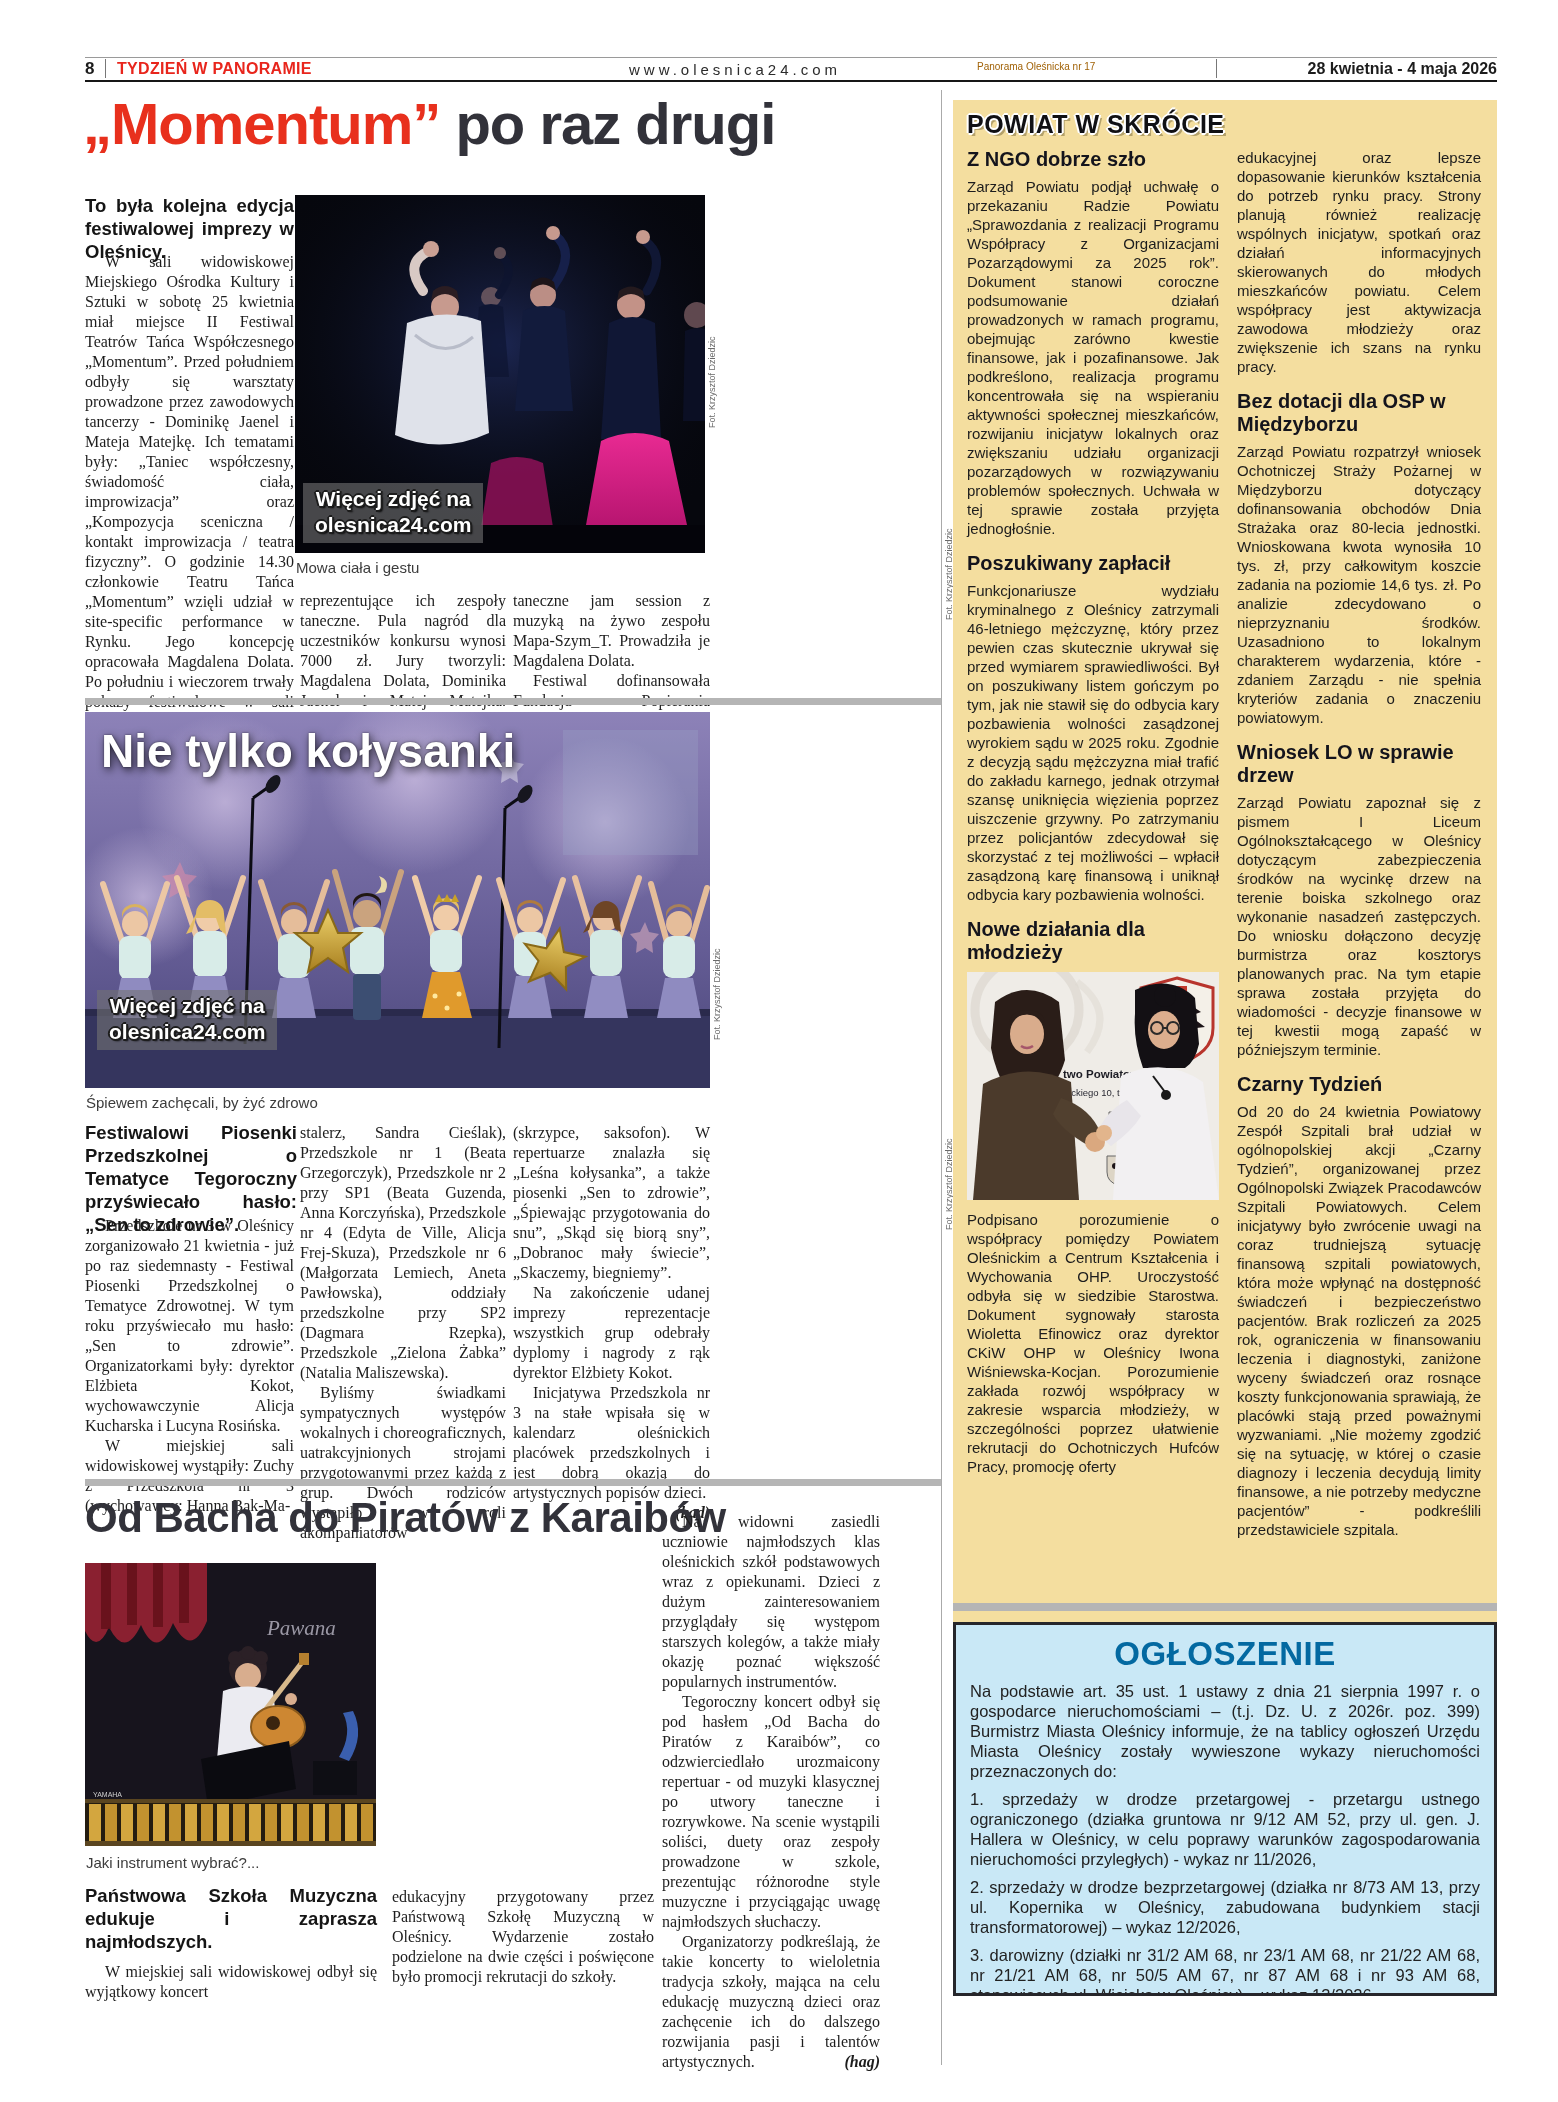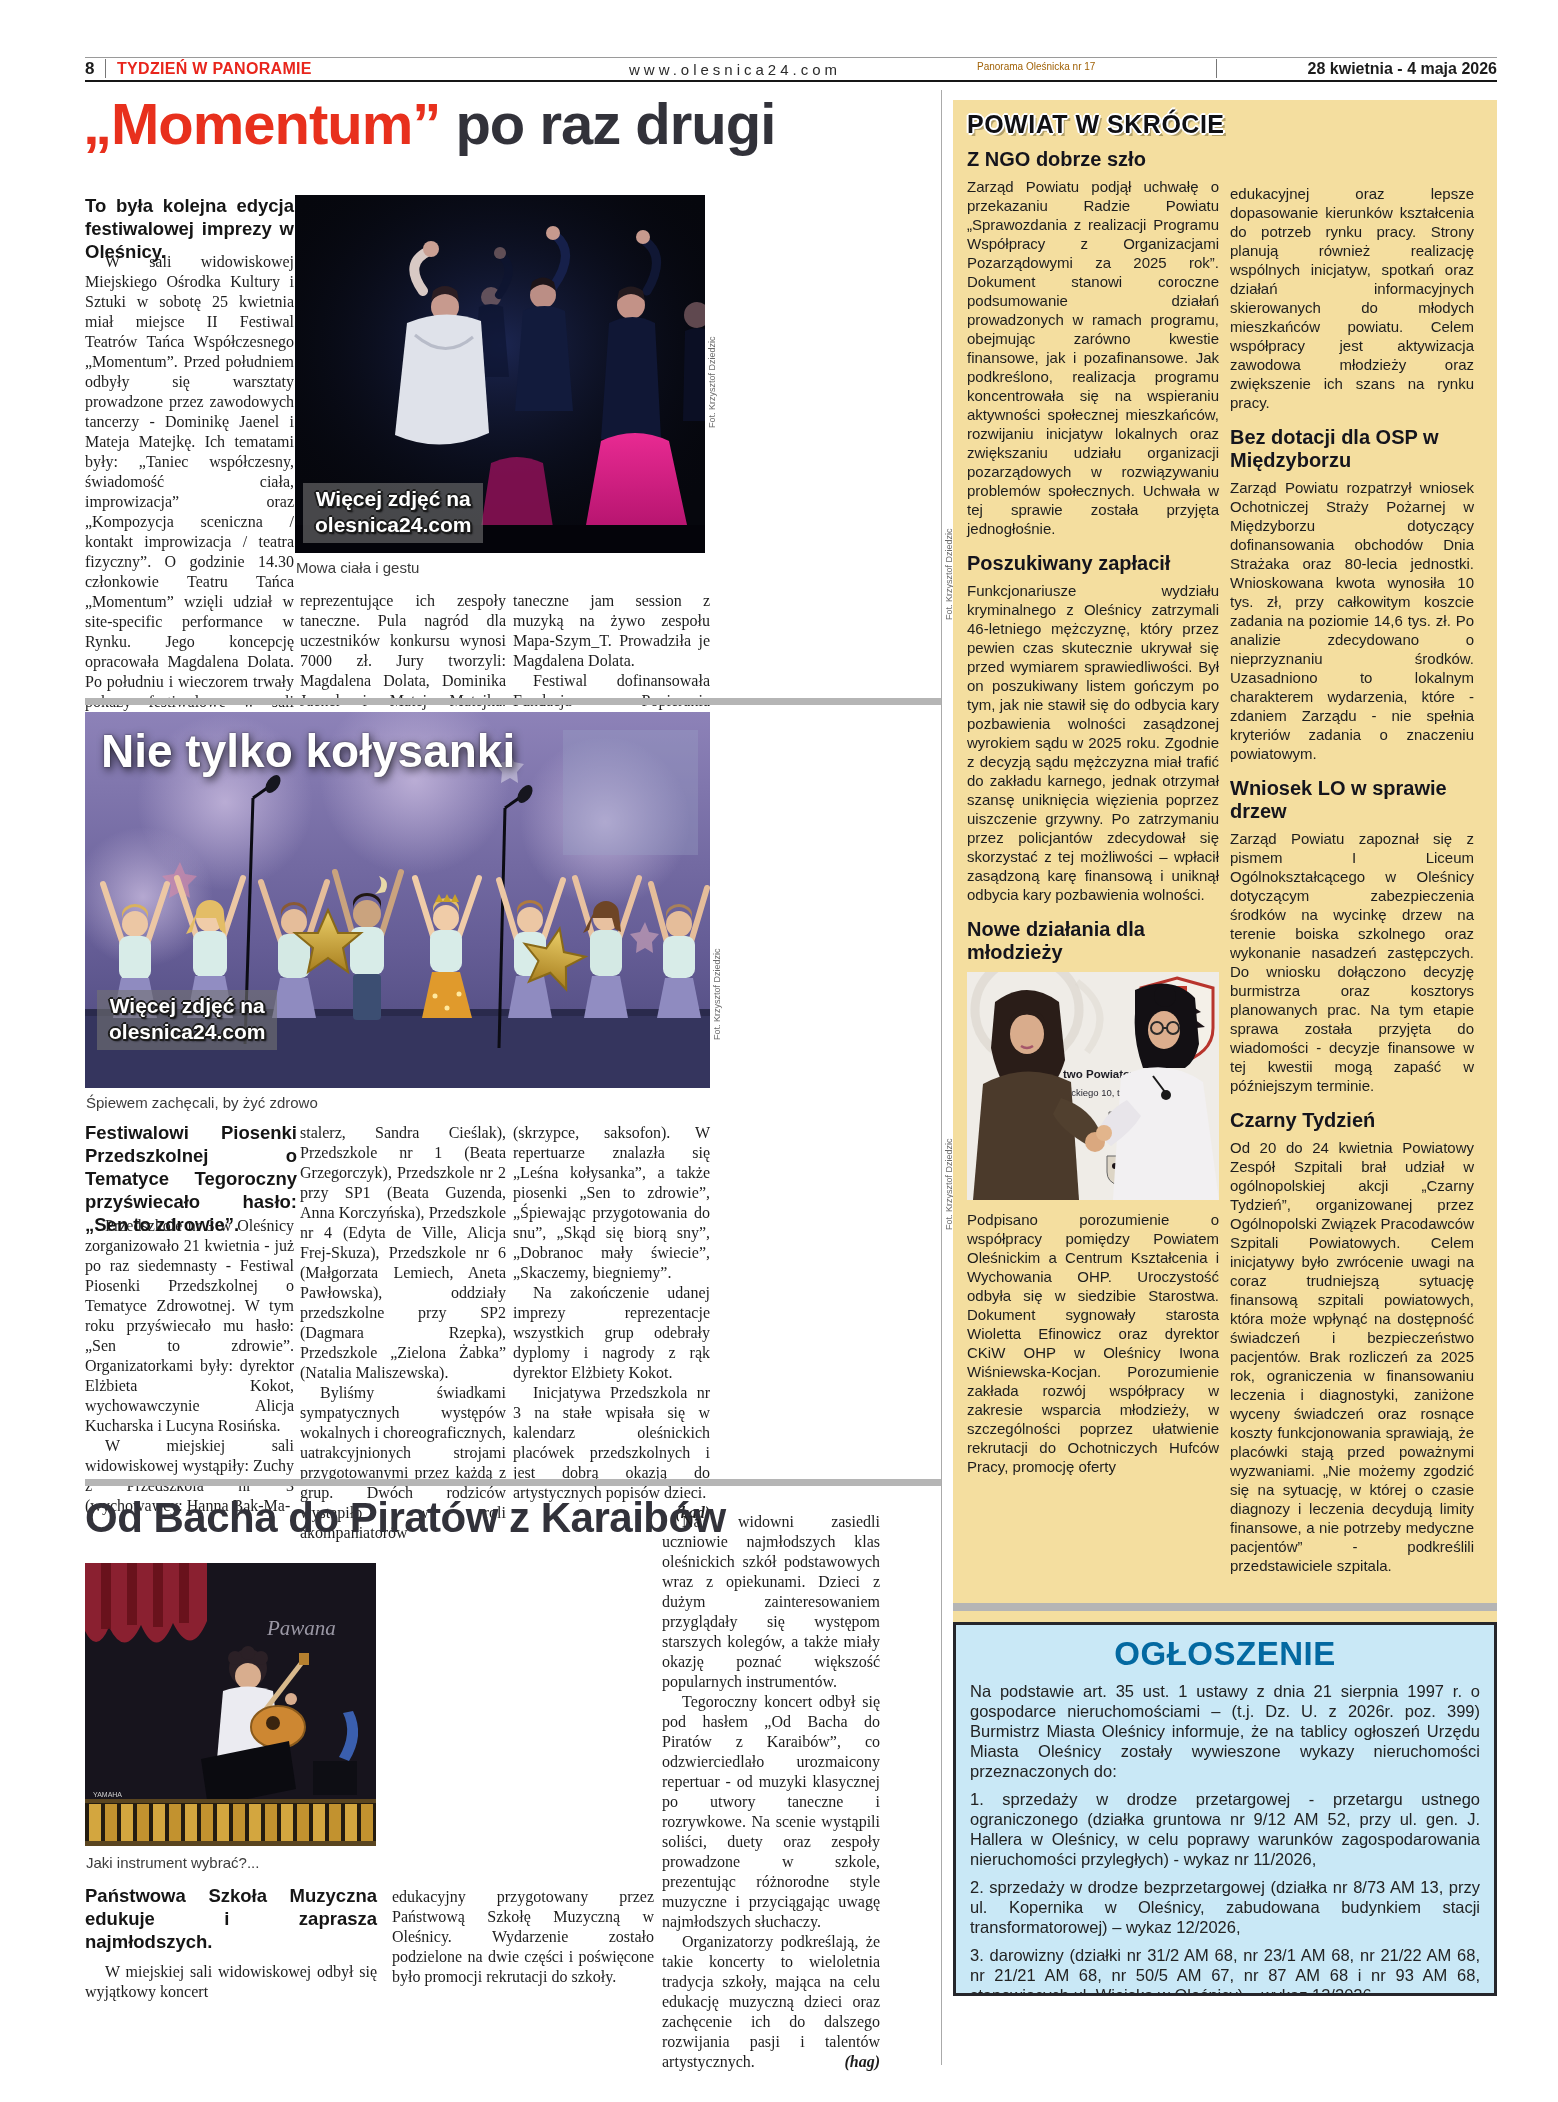--- a/index.html
+++ b/index.html
@@ -56,21 +56,21 @@
   .caption3{position:absolute;left:86px;top:1854px;}
   .a3-lead{position:absolute;left:85px;top:1884px;width:292px;}
   .a3-col1{position:absolute;left:85px;top:1962px;width:292px;}
   .a3-col2{position:absolute;left:392px;top:1887px;width:262px;}
   
   .vdivider{position:absolute;left:941px;top:90px;width:1px;height:1975px;background:#aaa;}
   .yellowbox{position:absolute;left:953px;top:100px;width:544px;height:1822px;background:#f4de9f;overflow:hidden;}
   .pw-header{position:absolute;left:14px;top:10px;font-size:25px;font-weight:900;letter-spacing:.5px;color:#101014;
              text-shadow:-2px 0 #fff,2px 0 #fff,0 -2px #fff,0 2px #fff,-1px -1px #fff,1px 1px #fff,3px 3px 0 rgba(60,50,10,.35);}
   .pw-colL{position:absolute;left:14px;top:48px;width:252px;}
-  .pw-colR{position:absolute;left:277px;top:48px;width:244px;margin-top:36px;}
+  .pw-colR{position:absolute;left:284px;top:48px;width:244px;}
   .pw h3{font-size:20px;line-height:23px;font-weight:bold;color:#14141c;margin:14px 0 6px;}
   .pw h3.first{margin-top:0;}
   .pw p{font-size:15px;line-height:19px;text-align:justify;color:#1d1d1d;margin:0 0 4px;}
   .photo4{position:relative;width:252px;height:228px;margin:8px 0 10px;background:#efece7;overflow:hidden;}
   .photo4 svg{display:block;width:100%;height:100%;}
   .graybar3{left:953px;top:1603px;width:544px;height:8px;}
   .bluebox{position:absolute;left:953px;top:1622px;width:544px;height:374px;background:#c9e8f6;
            border:3px solid #26262b;box-sizing:border-box;padding:8px 14px;overflow:hidden;}
   .bluebox h2{margin:2px 0 8px;text-align:center;font-size:33px;font-weight:bold;color:#0369a1;letter-spacing:.5px;}
   .bluebox p{margin:0 0 8px;font-size:16.5px;line-height:20px;text-align:justify;color:#222;}

